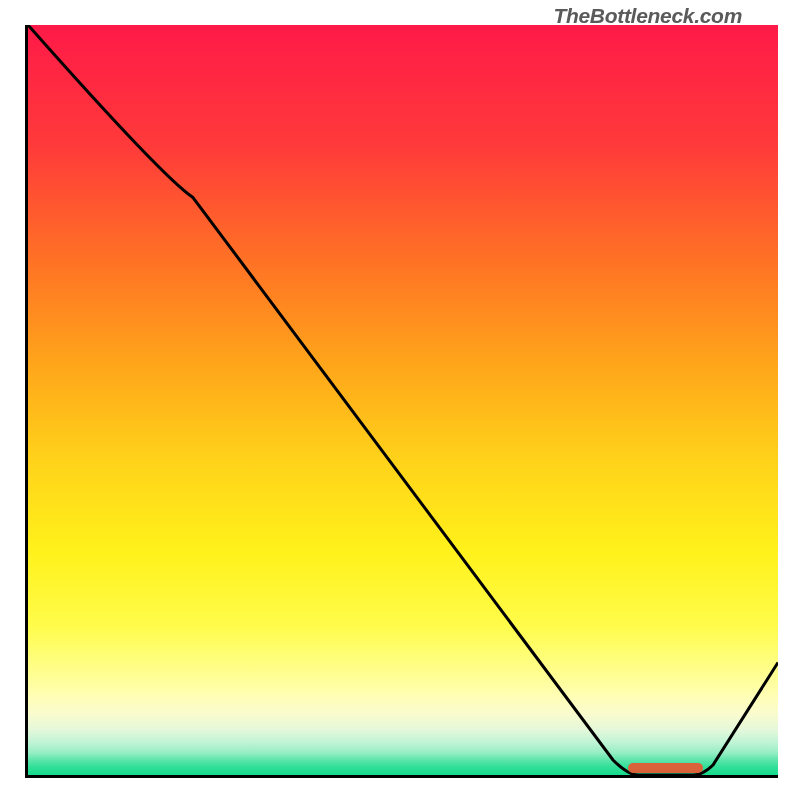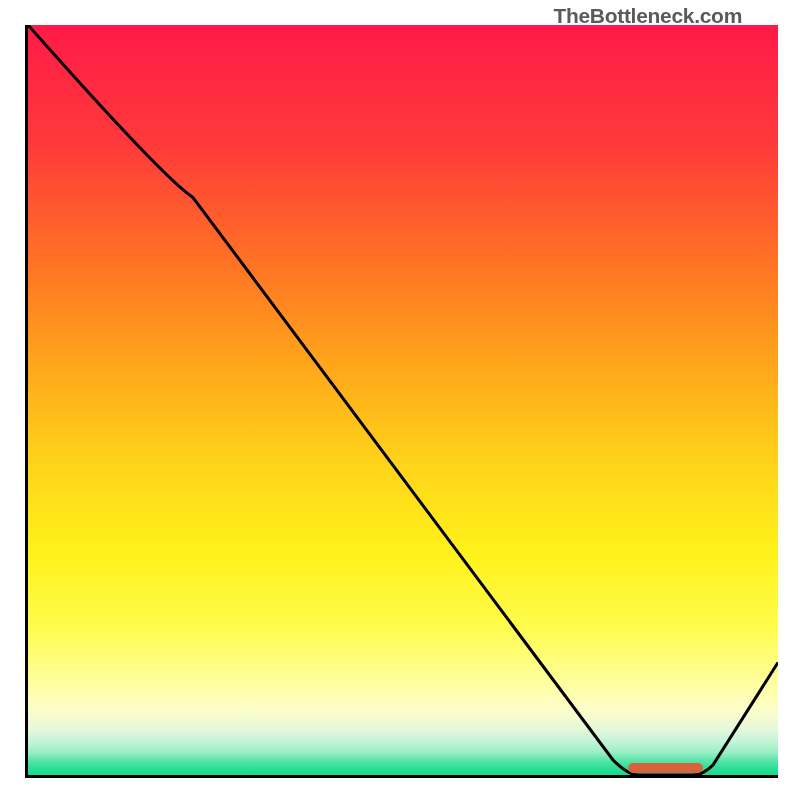--- a/index.html
+++ b/index.html
@@ -7,20 +7,21 @@
     padding: 0;
     width: 800px;
     height: 800px;
     background: #ffffff;
     font-family: Arial, sans-serif;
   }
   .container {
     position: relative;
     width: 756px;
     height: 800px;
+    font-style: italic;
   }
   .attribution {
     position: absolute;
     top: 4px;
     right: 14px;
     font-size: 21px;
     font-weight: bold;
     color: #5a5a5a;
     letter-spacing: -0.3px;
   }

